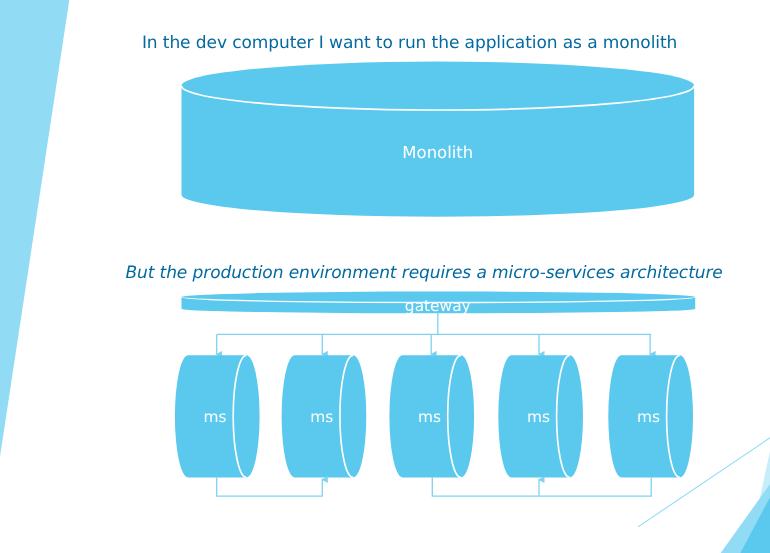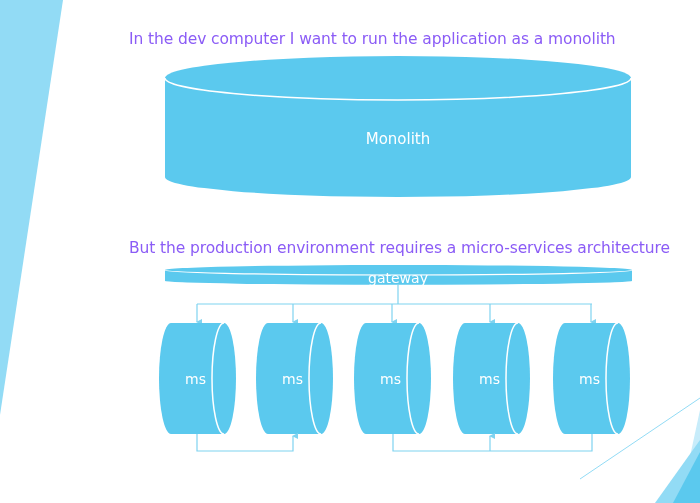--- a/index.html
+++ b/index.html
@@ -1,18 +1,18 @@
 <!DOCTYPE html>
 <html><head>
   <meta charset="utf-8">
   <style>
     html, body { margin: 0; padding: 0; background: #ffffff; }
     body { width: 700px; height: 503px; position: relative; overflow: hidden; font-family: "DejaVu Sans", sans-serif; }
     svg { position: absolute; left: 0; top: 0; }
-    .heading { position: absolute; font-family: "DejaVu Sans", sans-serif; font-size: 15.5px; color: #8b5cf6; white-space: nowrap; letter-spacing: -0.1px; }
+    .heading { position: absolute; font-family: "DejaVu Sans", sans-serif; font-size: 15.5px; color: #0369a1; white-space: nowrap; letter-spacing: -0.1px; }
     .shape-label { font-family: "DejaVu Sans", sans-serif; fill: #ffffff; }
   </style>
 </head>
 <body>
 
 <svg width="700" height="503" viewBox="0 0 700 503">
   <defs>
     <marker id="arrowhead" markerWidth="6" markerHeight="6" refX="3" refY="5" orient="auto" markerUnits="userSpaceOnUse">
       <path d="M0,0 L6,0 L3,6 Z" fill="#7fd3f0"></path>
     </marker>
@@ -86,13 +86,13 @@
     </g>
 
   <g stroke="#7fd3f0" stroke-width="1.2" fill="none">
     <polyline points="197,434 197,451 293,451 293,436" marker-end="url(#arrowhead-up)"></polyline>
     <polyline points="393,434 393,451 592,451 592,434"></polyline>
     <line x1="490" y1="451" x2="490" y2="436" marker-end="url(#arrowhead-up)"></line>
   </g>
 </svg>
 
 <div class="heading" style="left:129px; top:30px;">In the dev computer I want to run the application as a monolith</div>
-<div class="heading" style="left:129px; top:239px;">But the production environment requires a micro-services architecture</div>
+<div class="heading" style="left:114px; top:239px;font-style:italic;">But the production environment requires a micro-services architecture</div>
 
 </body></html>

